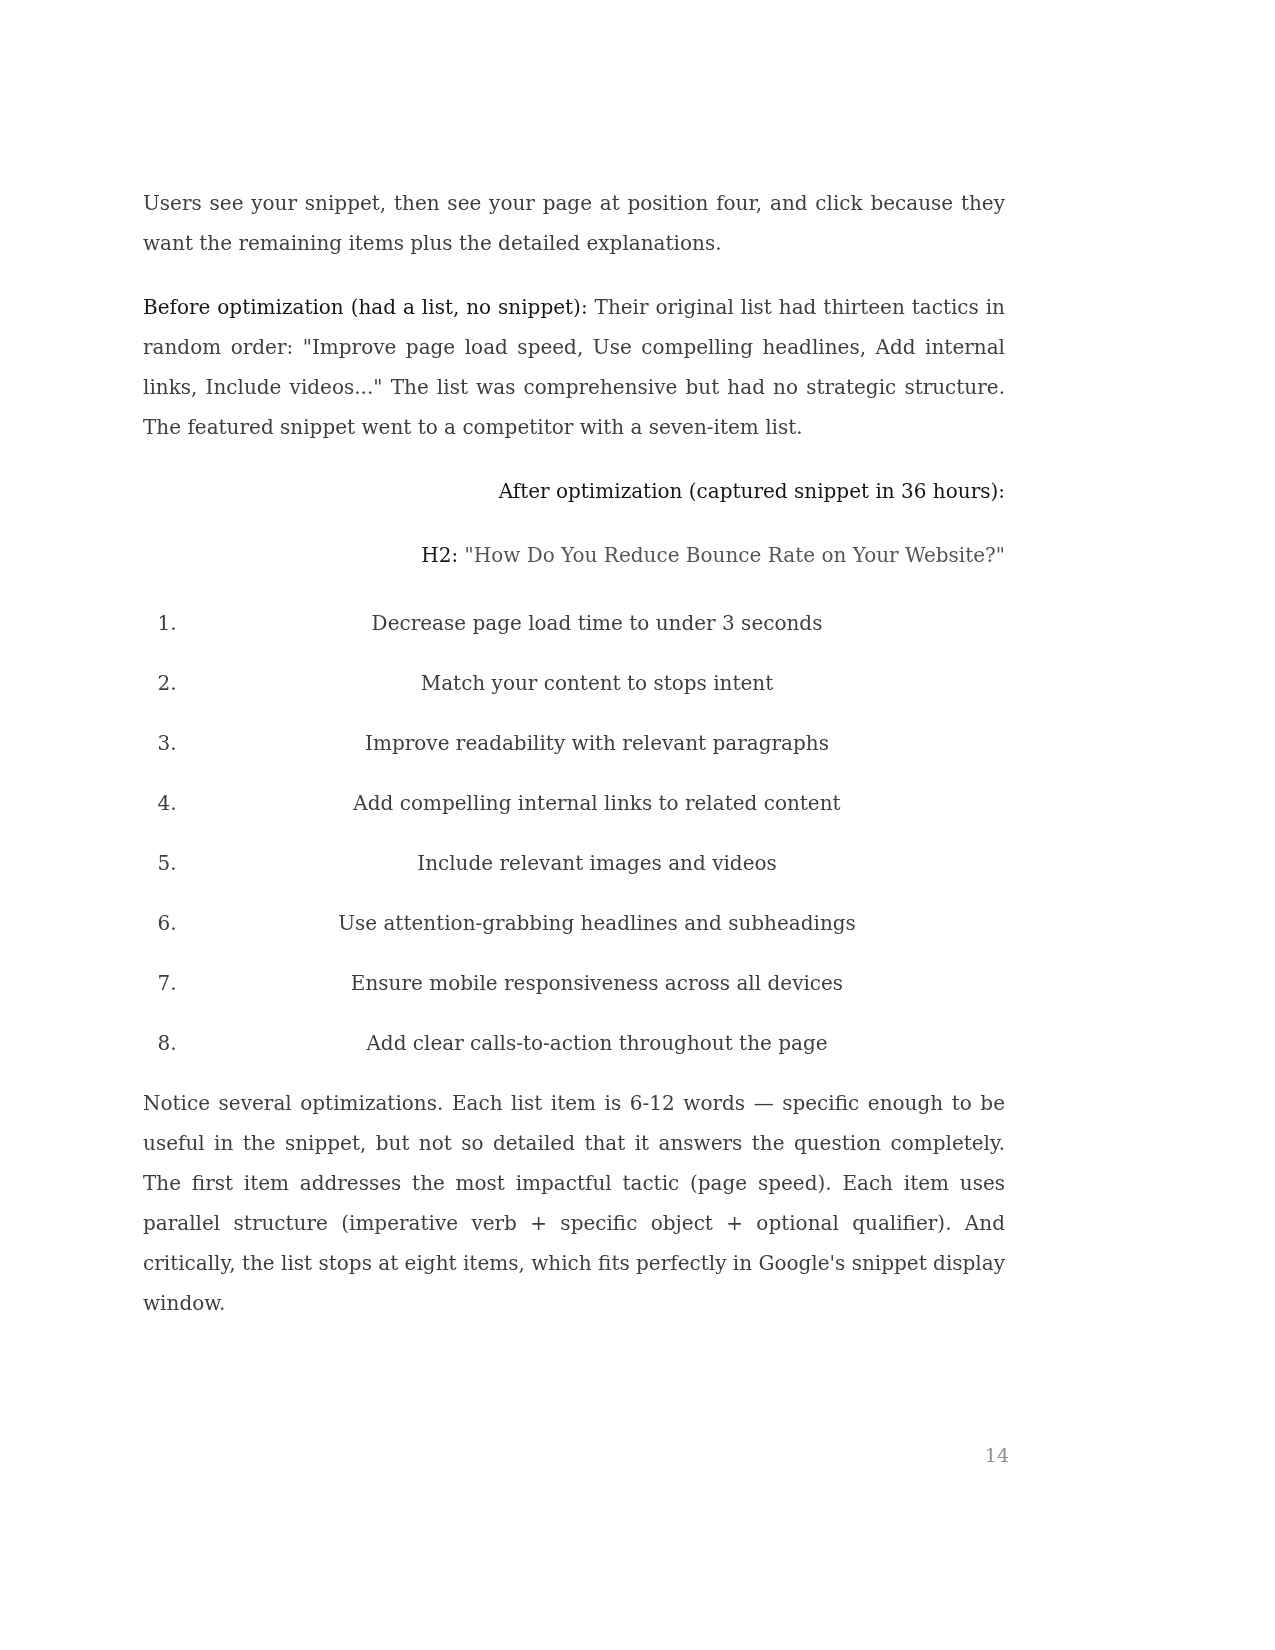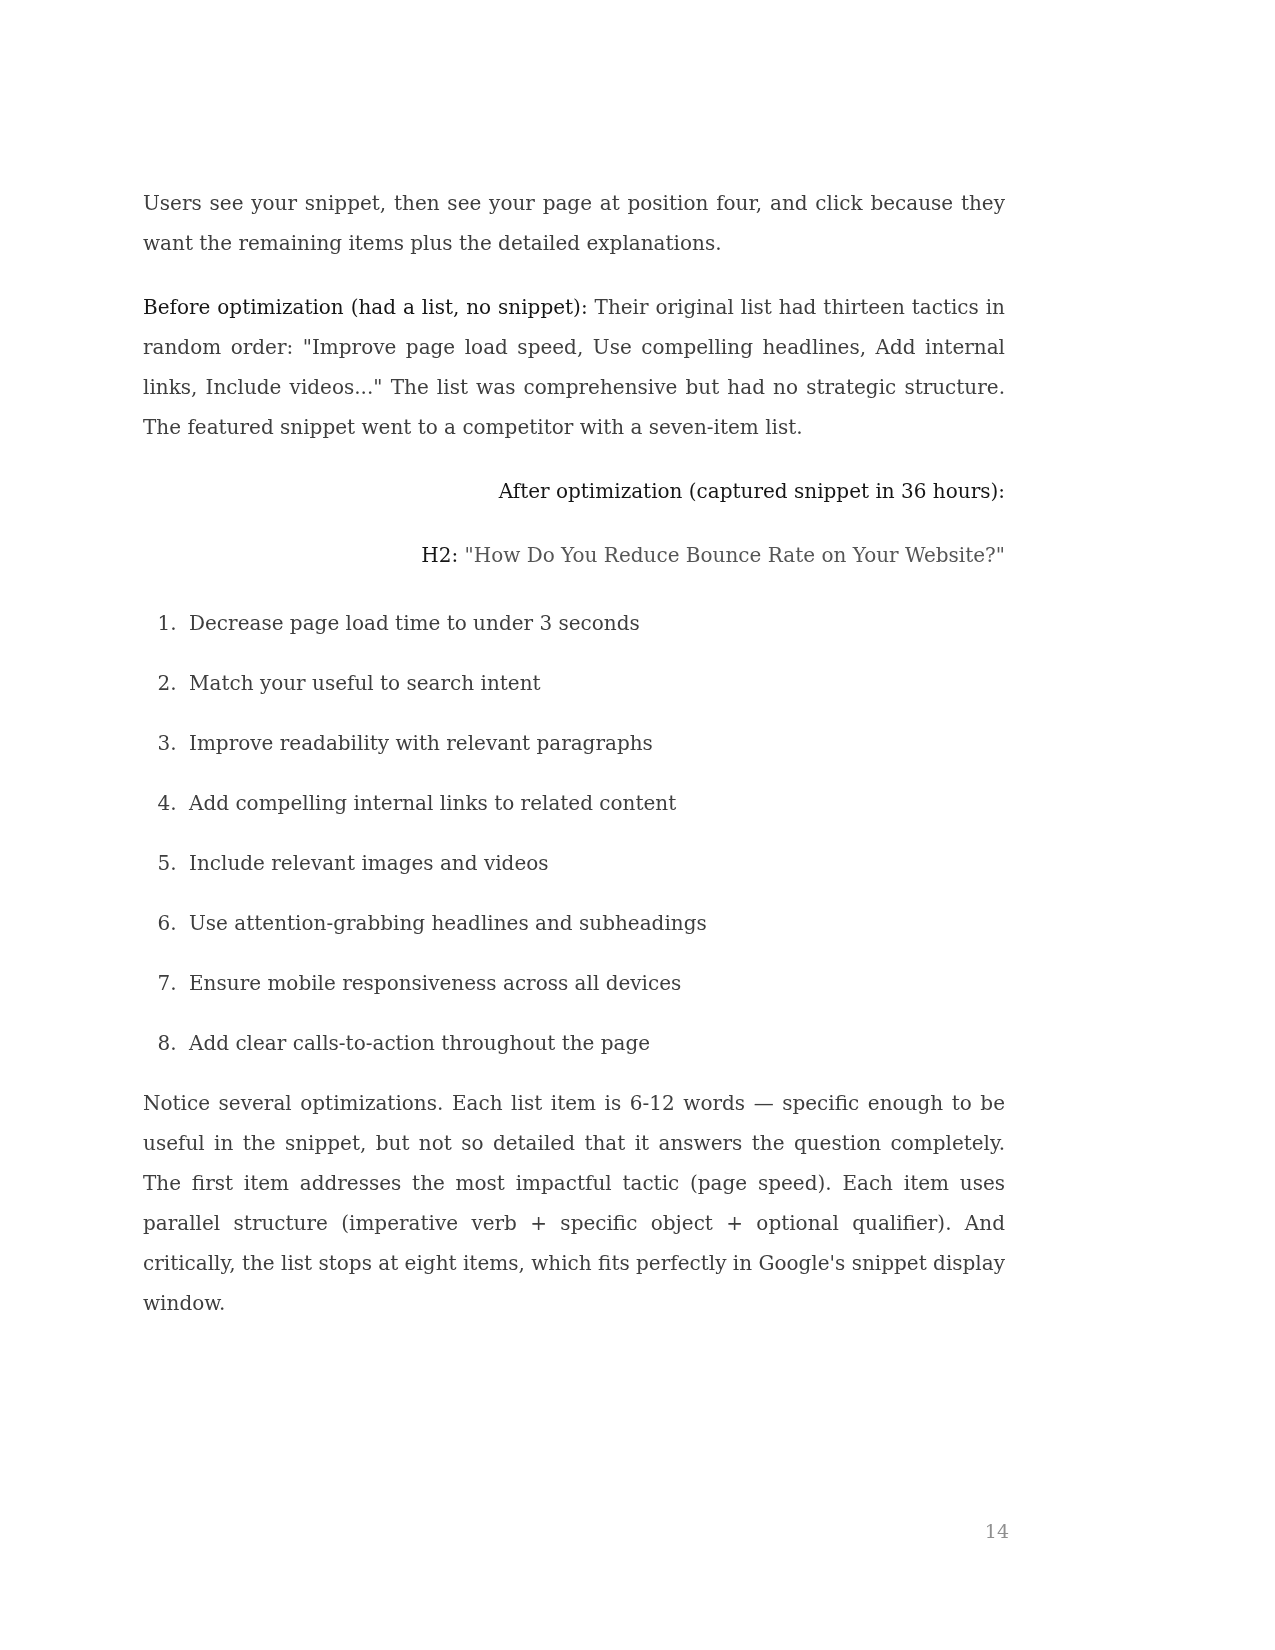--- a/index.html
+++ b/index.html
@@ -30,36 +30,36 @@
   .bold {
     font-weight: normal;
     color: #151515;
   }
   .quote-text {
     color: #555555;
   }
   ol.numbered-list {
     margin: 28px 0 12px 0;
     padding-left: 40px;
-    text-align: left;
+    text-align: center;
     list-style: decimal outside;
   }
   ol.numbered-list li {
     margin: 0 0 20px 0;
     padding-left: 6px;
   }
   ol.numbered-list li::marker {
     color: #3e3e3e;
   }
   .closing {
     margin-bottom: 3px;
   }
   .page-number {
     position: absolute;
-    top: 1516px;
+    top: 1440px;
     right: 148px;
     font-size: 19px;
     line-height: 30px;
     color: #8f8f8f;
   }
 </style>
 </head>
 <body>
 
 <div class="page">
@@ -70,21 +70,21 @@
   <p class="para"><span class="bold">Before optimization (had a list, no snippet):</span><span> Their original list had thirteen tactics in random order: "Improve page load speed, Use compelling headlines, Add internal links, Include videos..." The list was comprehensive but had no strategic structure. The featured snippet went to a competitor with a seven-item list.</span></p>
 
   <p class="para heading"><span class="bold">After optimization (captured snippet in 36 hours):</span></p>
 
   <p class="para heading"><span class="bold">H2:</span><span class="quote-text"> "How Do You Reduce Bounce Rate on Your Website?"</span></p>
 
 
   <ol class="numbered-list">
 
   <li class="list-item">Decrease page load time to under 3 seconds</li>
-      <li class="list-item">Match your useful to search intent</li>
+      <li class="list-item">Match your content to stops intent</li>
       <li class="list-item">Improve readability with relevant paragraphs</li>
       <li class="list-item">Add compelling internal links to related content</li>
       <li class="list-item">Include relevant images and videos</li>
       <li class="list-item">Use attention-grabbing headlines and subheadings</li>
       <li class="list-item">Ensure mobile responsiveness across all devices</li>
       <li class="list-item">Add clear calls-to-action throughout the page</li>
     </ol>
 
   <p class="para closing">Notice several optimizations. Each list item is 6-12 words — specific enough to be useful in the snippet, but not so detailed that it answers the question completely. The first item addresses the most impactful tactic (page speed). Each item uses parallel structure (imperative verb + specific object + optional qualifier). And critically, the list stops at eight items, which fits perfectly in Google's snippet display window.</p>
 

